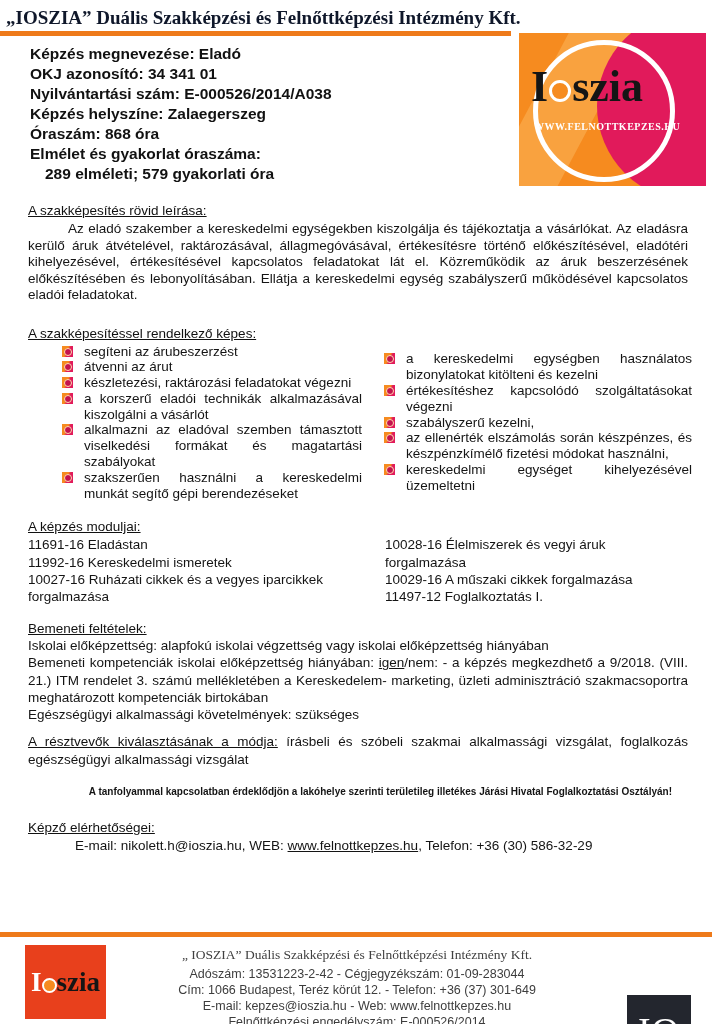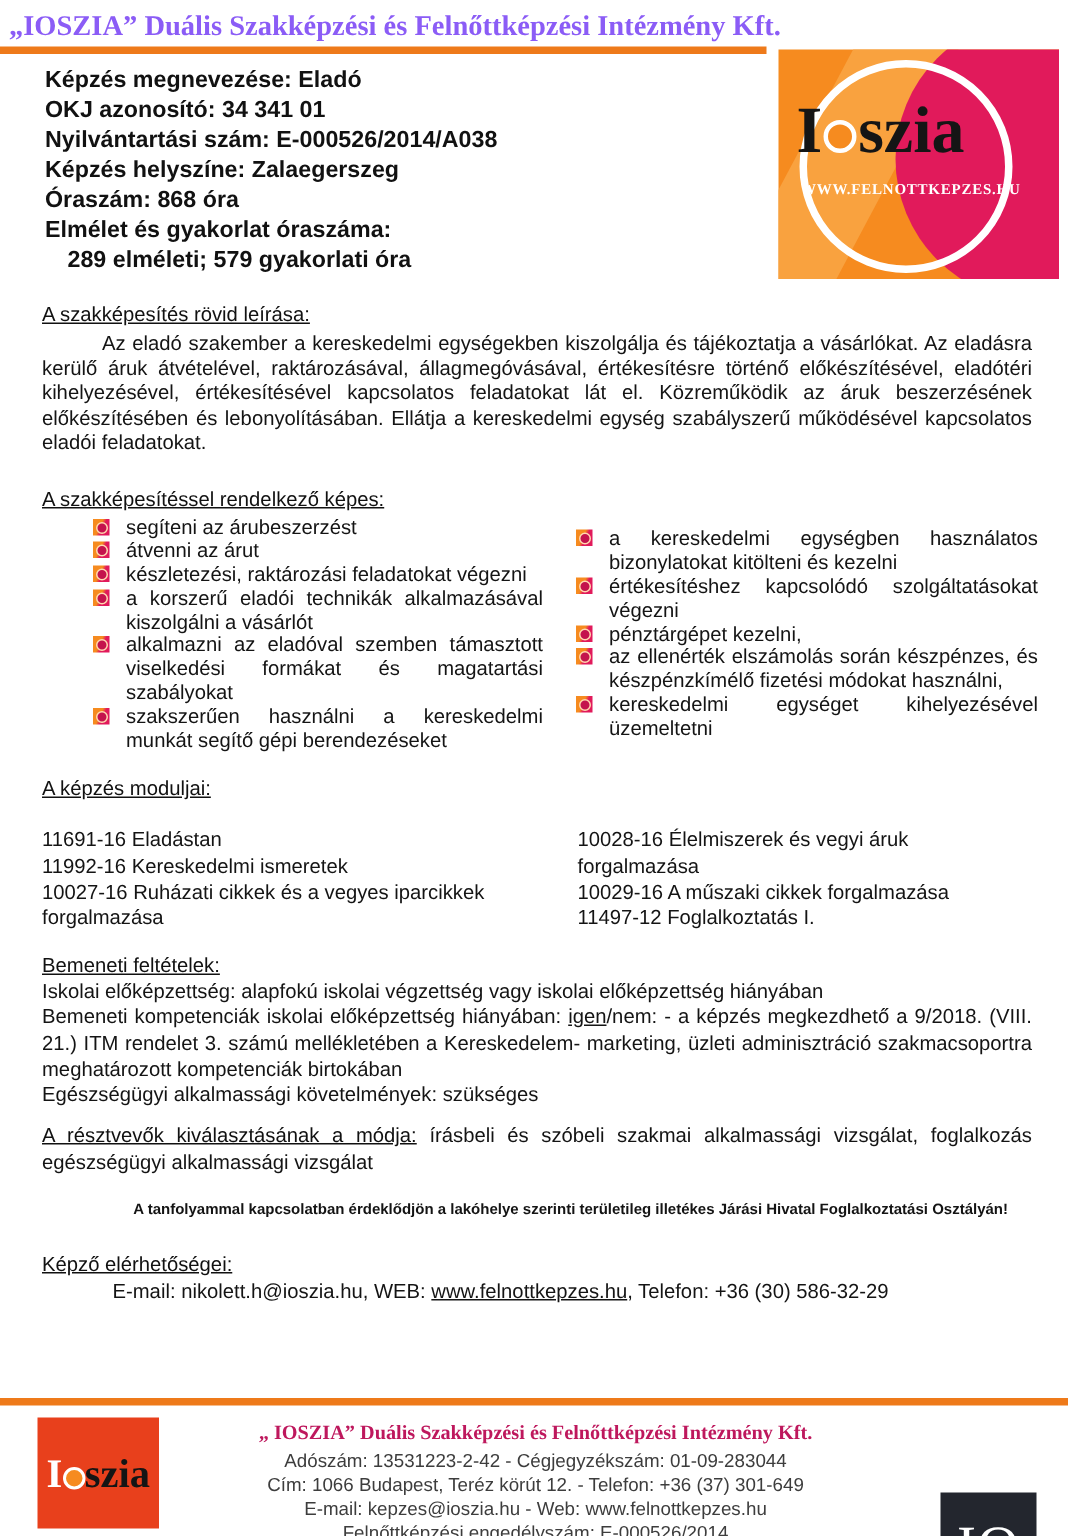--- a/index.html
+++ b/index.html
@@ -7,21 +7,21 @@
     --logo-orange:#F68B1F;
     --logo-pink:#E11A5B;
     --footer-logo-red:#E8401C;
     --footer-logo-dark:#23262E;
   }
   *{box-sizing:border-box;margin:0;padding:0;}
   body{background:#888;display:flex;justify-content:center;font-family:"Liberation Sans",sans-serif;}
   .page{position:relative;width:712px;height:1024px;background:#fff;color:#141414;overflow:hidden;}
 
   
-  .header-title{font-family:"Liberation Serif",serif;font-size:19px;font-weight:700;color:#8b5cf6;padding:7px 0 0 6px;height:30px;}
+  .header-title{font-family:"Liberation Serif",serif;font-size:19px;font-weight:700;color:#0f172a;padding:7px 0 0 6px;height:30px;}
   .header-rule{position:absolute;top:31px;left:0;width:511px;height:5px;background:var(--accent-orange);}
 
   
   .logo-big{position:absolute;left:519px;top:33px;width:187px;height:153px;background:var(--logo-orange);overflow:hidden;}
   .logo-big .stripe{position:absolute;left:6px;top:-30px;width:62px;height:240px;background:#F9A645;opacity:.85;transform:rotate(28deg);}
   .logo-big .blob{position:absolute;left:78px;top:-22px;width:190px;height:190px;border-radius:50%;background:var(--logo-pink);}
   .logo-big .ring{position:absolute;left:14px;top:7px;width:142px;height:142px;border:5px solid #fff;border-radius:50%;}
   .logo-text{position:absolute;left:12px;top:32px;display:flex;align-items:center;font-family:"Liberation Serif",serif;font-weight:700;font-size:44px;color:#151515;line-height:1;}
   .logo-text .o-disc{display:inline-block;width:22px;height:22px;border-radius:50%;background:var(--logo-orange);border:3px solid #fff;margin:8px 1px 0 1px;}
   .logo-url{position:absolute;left:15px;top:88px;font-family:"Liberation Serif",serif;font-weight:700;font-size:10px;letter-spacing:.5px;color:#fff;}
@@ -43,21 +43,21 @@
   .skills-col{list-style:none;}
   .skills-col.left{width:300px;margin-left:34px;}
   .skills-col.right{width:308px;margin-left:22px;}
   .skills-col li{display:flex;font-size:13.5px;line-height:15.8px;}
   .bullet{flex:0 0 11px;width:11px;height:11px;margin:2px 11px 0 0;background:linear-gradient(115deg,var(--logo-orange) 42%,var(--logo-pink) 58%);position:relative;}
   .bullet::after{content:"";position:absolute;left:2px;top:2px;width:6px;height:6px;border-radius:50%;background:#c4134d;border:1px solid #ffd9b0;}
   .li-text{flex:1;text-align:justify;}
 
   
   .modules{margin-top:16px;}
-  .modules-cols{display:flex;margin-top:16px;}
+  .modules-cols{display:flex;margin-top:1px;}
   .m-col{font-size:13.5px;line-height:17.3px;}
   .m-col.left{width:357px;}
   .m-col.left div{width:340px;}
   .m-col.right{width:300px;}
   .m-col.right div{width:272px;}
 
   
   .entry{margin-top:14px;font-size:13.5px;line-height:17.3px;}
   .entry .just{text-align:justify;}
 
@@ -71,21 +71,21 @@
   .contact{margin-top:18px;font-size:13.5px;line-height:17.3px;}
   .contact .line{margin-left:47px;margin-top:1px;}
   .ulink{text-decoration:underline;color:#141414;}
 
   
   .footer-bar{position:absolute;left:0;top:932px;width:712px;height:5px;background:var(--accent-orange);}
   .footer-logo-left{position:absolute;left:25px;top:945px;width:81px;height:74px;background:var(--footer-logo-red);display:flex;align-items:center;justify-content:center;font-family:"Liberation Serif",serif;font-weight:700;font-size:27px;color:#fff;line-height:1;}
   .footer-logo-left .o-disc-sm{display:inline-block;width:15px;height:15px;border-radius:50%;background:var(--logo-orange);border:2px solid #fff;margin:6px 0 0 0;}
   .footer-logo-left .szia{color:#151515;}
   .footer-center{position:absolute;left:116px;top:947px;width:482px;text-align:center;}
-  .footer-company{font-family:"Liberation Serif",serif;font-weight:700;font-size:13.5px;color:#be185d;margin-bottom:3px;}
+  .footer-company{font-family:"Liberation Serif",serif;font-weight:400;font-size:13.5px;color:#404040;margin-bottom:3px;}
   .footer-line{font-size:12.5px;line-height:16px;color:#3d3d3d;}
   .footer-logo-right{position:absolute;left:627px;top:995px;width:64px;height:71px;background:var(--footer-logo-dark);display:flex;align-items:center;justify-content:center;font-family:"Liberation Serif",serif;font-size:38px;color:#fff;letter-spacing:1px;}
 </style>
 </head>
 <body>
 
 <div class="page">
 
   <div class="header-title">„IOSZIA” Duális Szakképzési és Felnőttképzési Intézmény Kft.</div>
   <div class="header-rule"></div>
@@ -150,21 +150,21 @@
         <li>
             <span class="bullet"></span>
             <span class="li-text">a kereskedelmi egységben használatos bizonylatokat kitölteni és kezelni</span>
           </li>
         <li>
             <span class="bullet"></span>
             <span class="li-text">értékesítéshez kapcsolódó szolgáltatásokat végezni</span>
           </li>
         <li>
             <span class="bullet"></span>
-            <span class="li-text">pénztárgépet kezelni,</span>
+            <span class="li-text">szabályszerű kezelni,</span>
           </li>
         <li>
             <span class="bullet"></span>
             <span class="li-text">az ellenérték elszámolás során készpénzes, és készpénzkímélő fizetési módokat használni,</span>
           </li>
         <li>
             <span class="bullet"></span>
             <span class="li-text">kereskedelmi egységet kihelyezésével üzemeltetni</span>
           </li>
       </ul>

